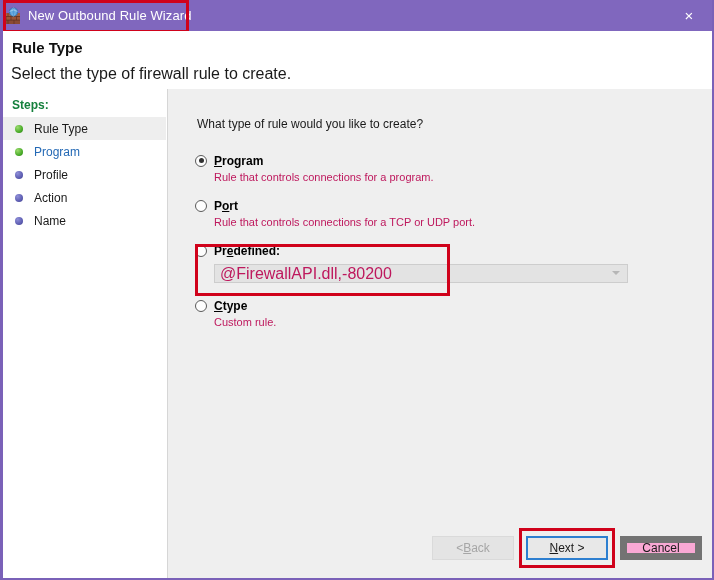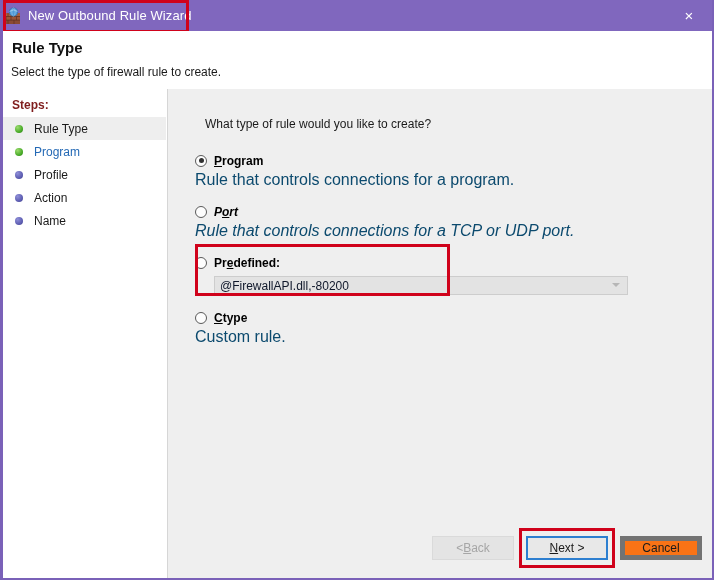--- a/index.html
+++ b/index.html
@@ -92,21 +92,21 @@
     left: 9px;
     top: 8px;
     font-size: 15px;
     font-weight: bold;
     color: #111111;
   }
   .header-sub {
     position: absolute;
     left: 8px;
     top: 34px;
-    font-size: 12px;
+    font-size: 16px;
     color: #1a1a1a;
   }
 
   
   .body-area {
     position: absolute;
     left: 0; top: 89px; right: 0; bottom: 0;
     background: #efefef;
   }
   .sidebar {
@@ -116,21 +116,21 @@
     background: #ffffff;
     border-right: 1px solid #d6d6d6;
     box-sizing: border-box;
   }
   .steps-title {
     position: absolute;
     left: 9px;
     top: 9px;
     font-size: 12px;
     font-weight: bold;
-    color: #7f1d1d;
+    color: #15803d;
   }
   .steps-list {
     position: absolute;
     left: 0;
     top: 28px;
     right: 1px;
   }
   .step {
     position: relative;
     height: 23px;
@@ -165,21 +165,21 @@
   }
 
   
   .content {
     position: absolute;
     left: 166px; top: 0; right: 0; bottom: 0;
     background: #efefef;
   }
   .question {
     position: absolute;
-    left: 36px;
+    left: 28px;
     top: 28px;
     font-size: 12px;
     color: #1a1a1a;
   }
   .options {
     position: absolute;
     left: 26px;
     top: 62px;
     right: 10px;
   }
@@ -215,41 +215,42 @@
   }
   .opt-label {
     font-size: 12px;
     font-weight: bold;
     color: #000000;
   }
   .opt-label .acc {
     text-decoration: underline;
   }
   .opt-desc {
+    margin-left: 19px;
     margin-top: 1px;
-    font-size: 16px;
-    color: #0c4a6e;
+    font-size: 11px;
+    color: #be185d;
   }
   .combo {
     position: relative;
     margin-left: 19px;
     margin-top: 4px;
     margin-bottom: 3px;
     width: 414px;
     height: 19px;
     background: #e3e3e3;
     border: 1px solid #cdcdcd;
     box-sizing: border-box;
     display: flex;
     align-items: center;
   }
   .combo-text {
     padding-left: 5px;
-    font-size: 12px;
-    color: #0f172a;
+    font-size: 16px;
+    color: #be185d;
     white-space: nowrap;
   }
   .combo-arrow {
     position: absolute;
     right: 7px;
     top: 6px;
     width: 0;
     height: 0;
     border-left: 4px solid transparent;
     border-right: 4px solid transparent;
@@ -275,22 +276,22 @@
     align-items: center;
   }
   .btn {
     width: 82px;
     height: 24px;
     display: flex;
     align-items: center;
     justify-content: center;
     font-size: 12px;
     box-sizing: border-box;
-    background: #f97316;
-    border: 5px solid #737373;
+    background: #f9a8d4;
+    border: 7px solid #737373;
     color: #1a1a1a;
   }
   .btn .acc { text-decoration: underline; }
   .btn.disabled {
     color: #a6a6a6;
     background: #e4e4e4;
     border: 1px solid #dadada;
   }
   .btn.default {
     border: 2px solid #2d7fd0;
@@ -385,21 +386,21 @@
       <div class="options">
 
         <div class="option" style="margin-bottom:13px;">
           <div class="opt-row">
             <span class="radio checked"></span>
             <span class="opt-label"><span class="acc">P</span><span>rogram</span></span>
           </div>
           <div class="opt-desc">Rule that controls connections for a program.</div>
         </div>
 
-        <div class="option" style="margin-bottom:13px;font-style:italic;">
+        <div class="option" style="margin-bottom:13px;">
           <div class="opt-row">
             <span class="radio"></span>
             <span class="opt-label"><span>P</span><span class="acc">o</span><span>rt</span></span>
           </div>
           <div class="opt-desc">Rule that controls connections for a TCP or UDP port.</div>
         </div>
 
         <div class="option" style="margin-bottom:13px;">
           <div class="opt-row">
             <span class="radio"></span>

